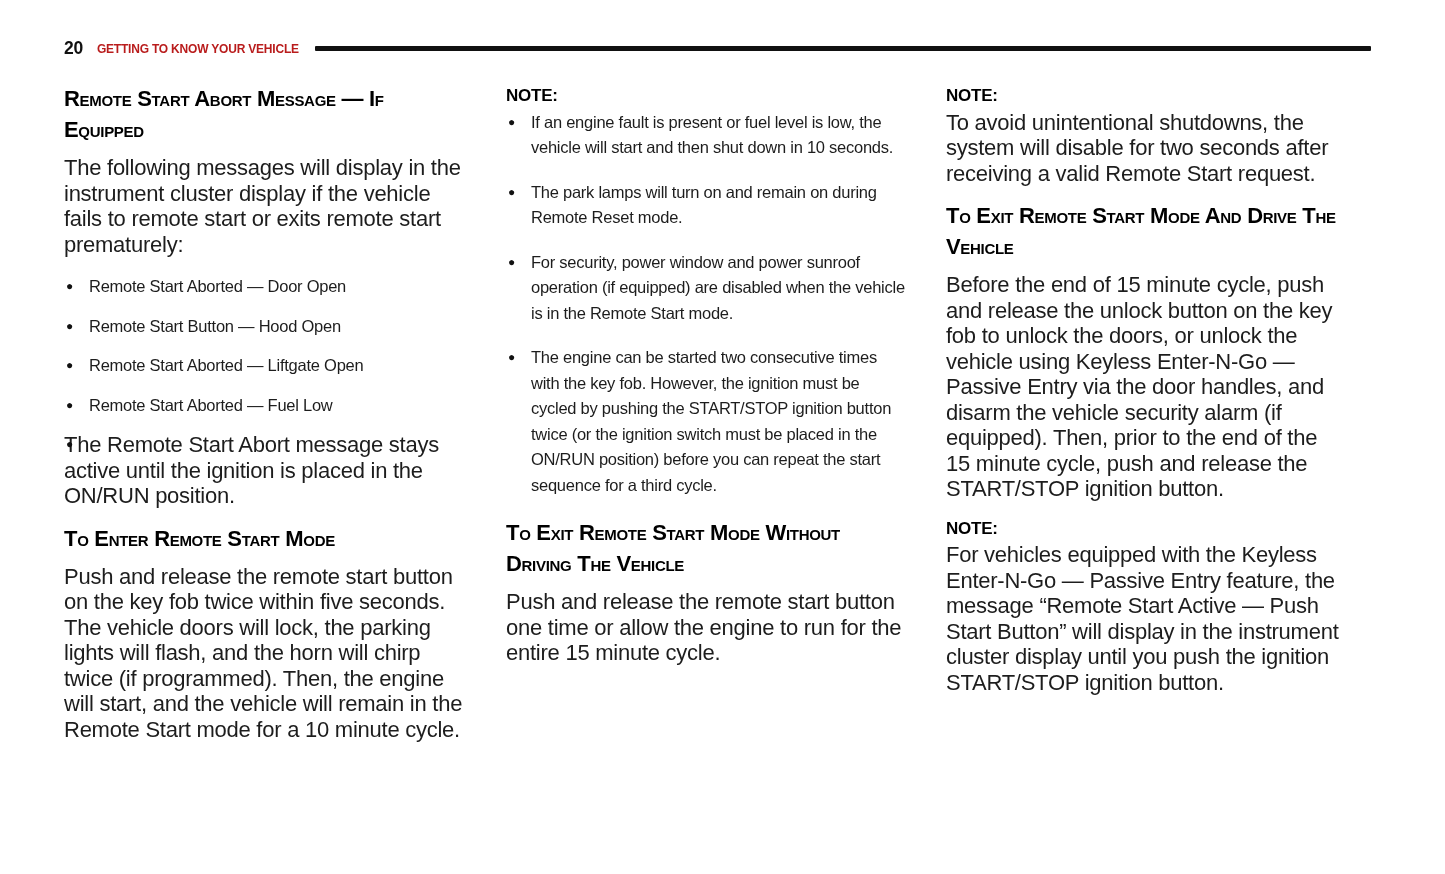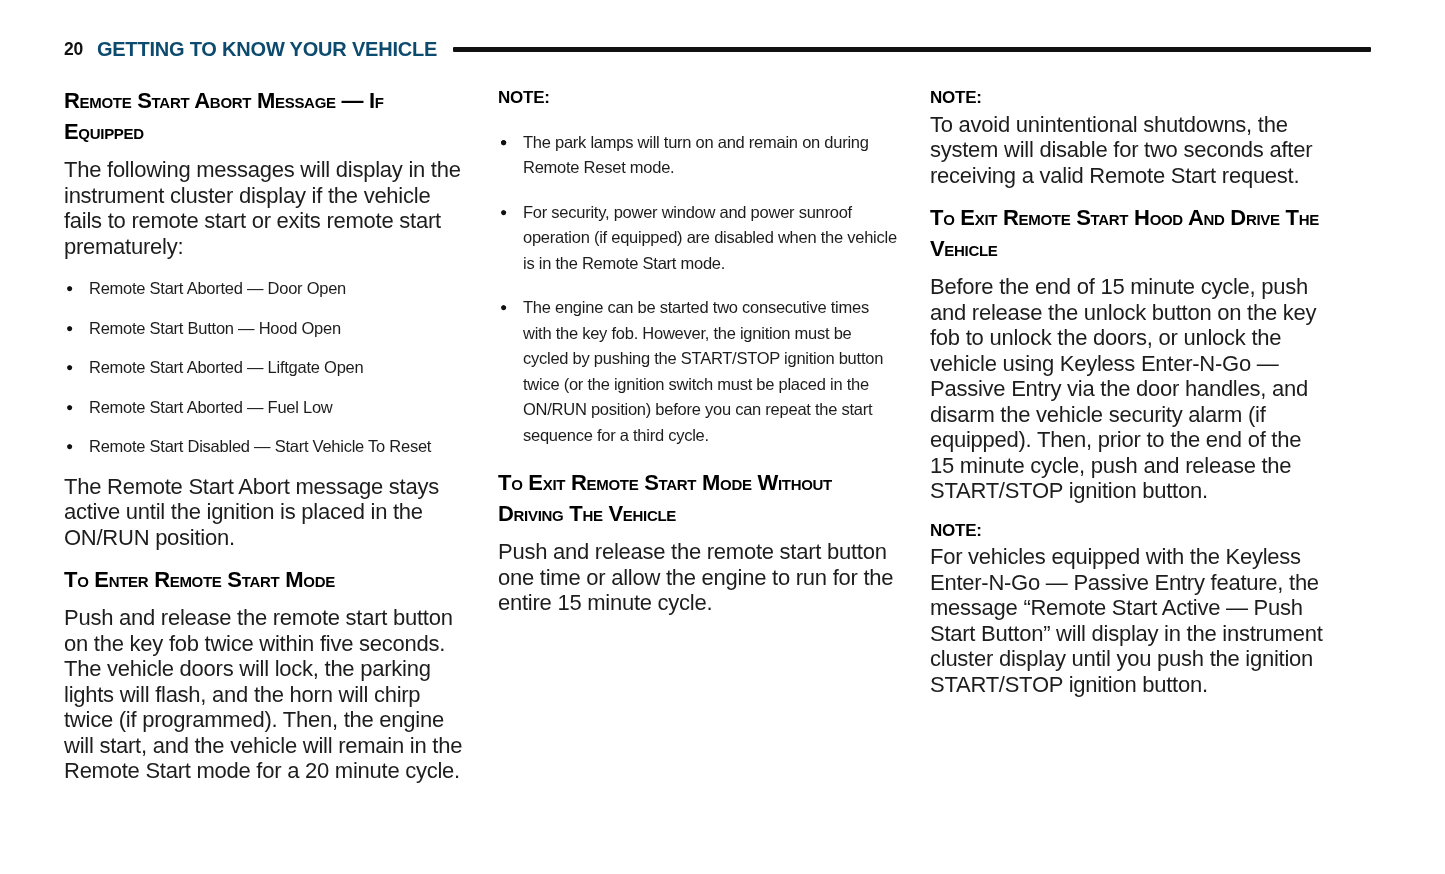--- a/index.html
+++ b/index.html
@@ -24,38 +24,38 @@
     align-items: center;
   }
   .page-num {
     font-size: 17.5px;
     font-weight: bold;
     color: #111111;
     letter-spacing: -0.3px;
   }
   .section-title {
     margin-left: 14px;
-    font-size: 20px;
+    font-size: 12px;
     font-weight: bold;
-    color: #0c4a6e;
+    color: #b91c1c;
     letter-spacing: -0.2px;
     white-space: nowrap;
   }
   .header-rule {
     flex: 1;
     height: 5px;
     background: #111111;
     margin-left: 16px;
     border-radius: 1px;
   }
   
   .columns {
     display: grid;
     grid-template-columns: 402px 400px 400px;
-    column-gap: 32px;
+    column-gap: 40px;
     margin-top: 24px;
   }
   .sc-heading {
     font-variant: small-caps;
     font-size: 22px;
     font-weight: bold;
     line-height: 31px;
     color: #000000;
     letter-spacing: -0.3px;
     margin: 0 0 10px 0;
@@ -137,33 +137,33 @@
         <li>
           <span class="bullet">●</span>
           <span>Remote Start Aborted — Liftgate Open</span>
         </li>
         <li>
           <span class="bullet">●</span>
           <span>Remote Start Aborted — Fuel Low</span>
         </li>
         <li>
           <span class="bullet">●</span>
-          <span>Remote Start Disabled — Start Vehicle To Reset</span>
         </li>
       </ul>
       <p>The Remote Start Abort message stays active until the ignition is placed in the ON/RUN position.</p>
       <h2 class="sc-heading heading-after">To Enter Remote Start Mode</h2>
-      <p>Push and release the remote start button on the key fob twice within five seconds. The vehicle doors will lock, the parking lights will flash, and the horn will chirp twice (if programmed). Then, the engine will start, and the vehicle will remain in the Remote Start mode for a 20 minute cycle.</p>
+      <p>Push and release the remote start button on the key fob twice within five seconds. The vehicle doors will lock, the parking lights will flash, and the horn will chirp twice (if programmed). Then, the engine will start, and the vehicle will remain in the Remote Start mode for a 10 minute cycle.</p>
     </section>
 
     <section class="col">
       <p class="note-label">NOTE:</p>
       <ul class="bullet-list spaced">
         <li>
           <span class="bullet">●</span>
+          <span>If an engine fault is present or fuel level is low, the vehicle will start and then shut down in 10 seconds.</span>
         </li>
         <li>
           <span class="bullet">●</span>
           <span>The park lamps will turn on and remain on during Remote Reset mode.</span>
         </li>
         <li>
           <span class="bullet">●</span>
           <span>For security, power window and power sunroof operation (if equipped) are disabled when the vehicle is in the Remote Start mode.</span>
         </li>
         <li>
@@ -171,20 +171,20 @@
           <span>The engine can be started two consecutive times with the key fob. However, the ignition must be cycled by pushing the START/STOP ignition button twice (or the ignition switch must be placed in the ON/RUN position) before you can repeat the start sequence for a third cycle.</span>
         </li>
       </ul>
       <h2 class="sc-heading heading-after">To Exit Remote Start Mode Without Driving The Vehicle</h2>
       <p>Push and release the remote start button one time or allow the engine to run for the entire 15 minute cycle.</p>
     </section>
 
     <section class="col">
       <p class="note-label">NOTE:</p>
       <p class="note-body">To avoid unintentional shutdowns, the system will disable for two seconds after receiving a valid Remote Start request.</p>
-      <h2 class="sc-heading heading-after">To Exit Remote Start Hood And Drive The Vehicle</h2>
+      <h2 class="sc-heading heading-after">To Exit Remote Start Mode And Drive The Vehicle</h2>
       <p>Before the end of 15 minute cycle, push and release the unlock button on the key fob to unlock the doors, or unlock the vehicle using Keyless Enter-N-Go — Passive Entry via the door handles, and disarm the vehicle security alarm (if equipped). Then, prior to the end of the 15 minute cycle, push and release the START/STOP ignition button.</p>
       <p class="note-label">NOTE:</p>
       <p class="note-body">For vehicles equipped with the Keyless Enter-N-Go — Passive Entry feature, the message “Remote Start Active — Push Start Button” will display in the instrument cluster display until you push the ignition START/STOP ignition button.</p>
     </section>
 
   </main>
 </div>
 
 </body></html>

